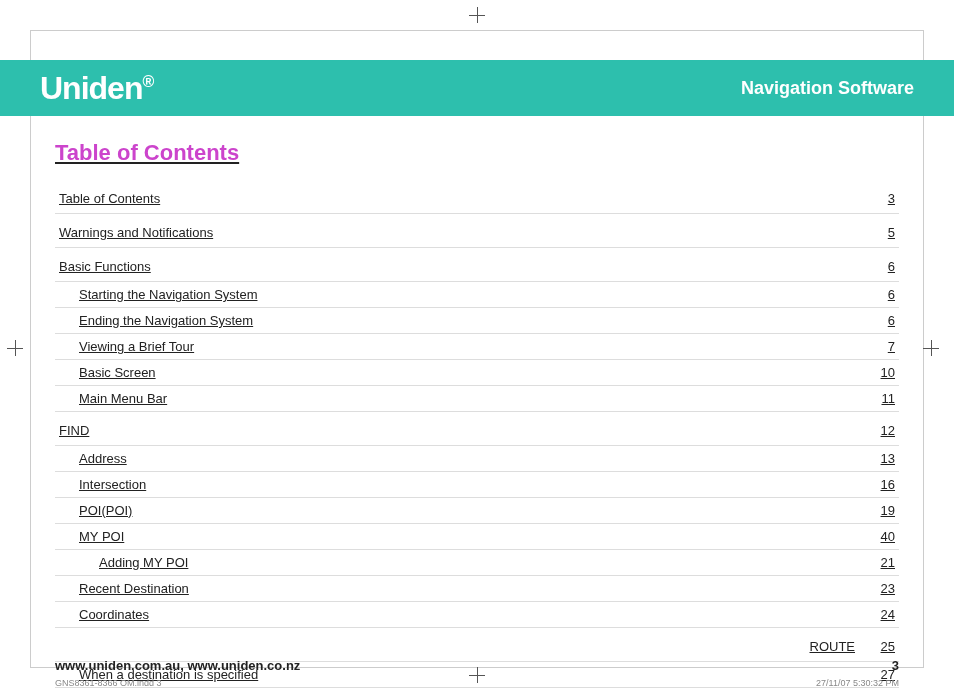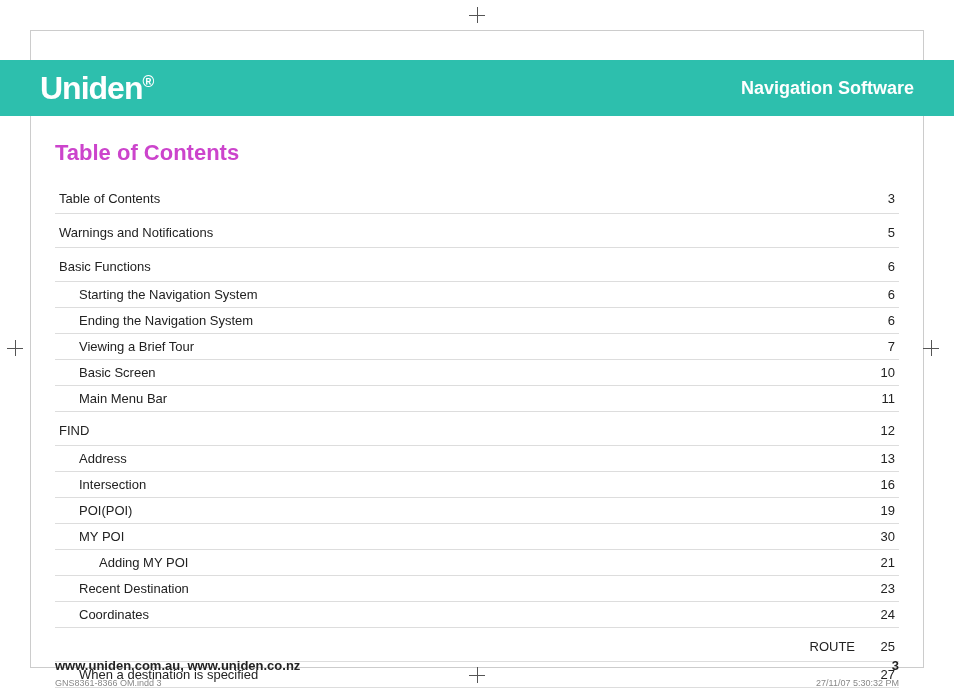--- a/index.html
+++ b/index.html
@@ -111,20 +111,21 @@
       color: #ffffff;
     }
 
     
     .content {
       position: absolute;
       top: 140px;
       left: 55px;
       right: 55px;
       bottom: 55px;
+      text-decoration: underline;
     }
 
     
     .toc-title {
       font-size: 22px;
       font-weight: bold;
       color: #cc44cc;
       font-family: Arial, sans-serif;
       margin-bottom: 18px;
     }
@@ -282,21 +283,21 @@
         <tr class="toc-row">
           <td class="label" style="padding-left: 24px;">Intersection</td>
           <td class="page-num">16</td>
         </tr>
         <tr class="toc-row">
           <td class="label" style="padding-left: 24px;">POI(POI)</td>
           <td class="page-num">19</td>
         </tr>
         <tr class="toc-row">
           <td class="label" style="padding-left: 24px;">MY POI</td>
-          <td class="page-num">30</td>
+          <td class="page-num">40</td>
         </tr>
         <tr class="toc-row">
           <td class="label" style="padding-left: 44px;">Adding MY POI</td>
           <td class="page-num">21</td>
         </tr>
         <tr class="toc-row">
           <td class="label" style="padding-left: 24px;">Recent Destination</td>
           <td class="page-num">23</td>
         </tr>
         <tr class="toc-row">

